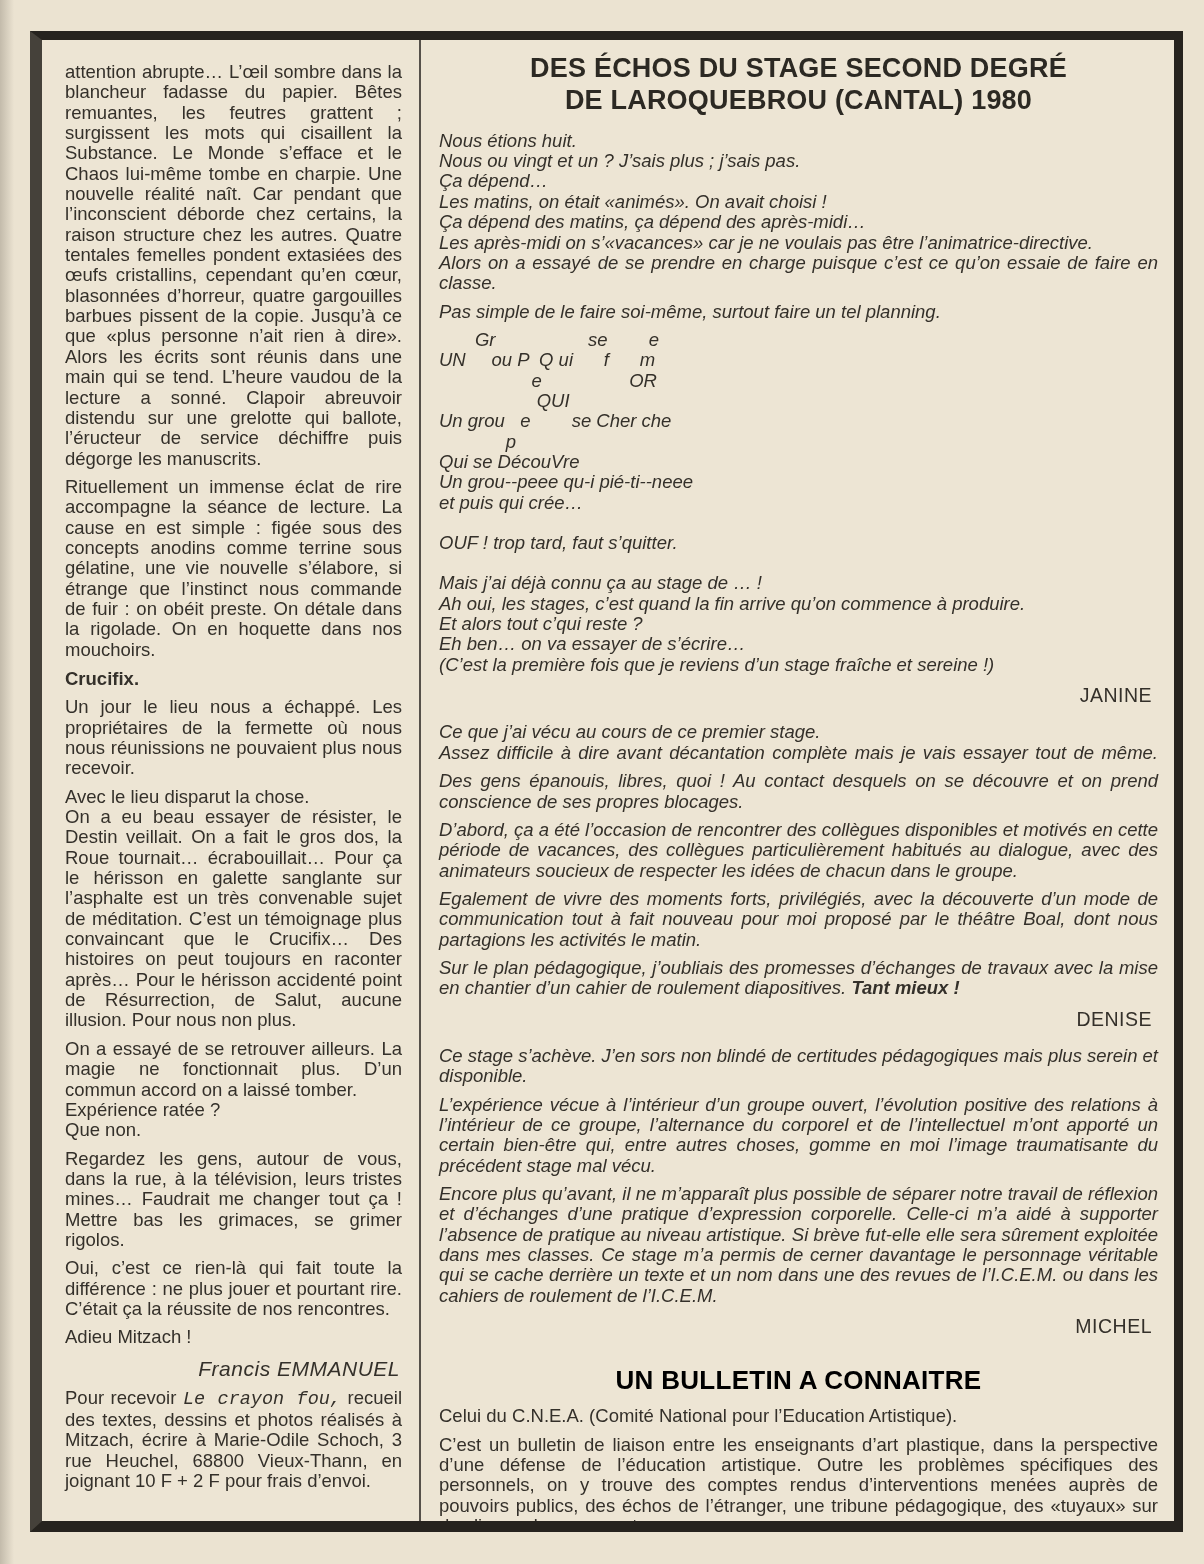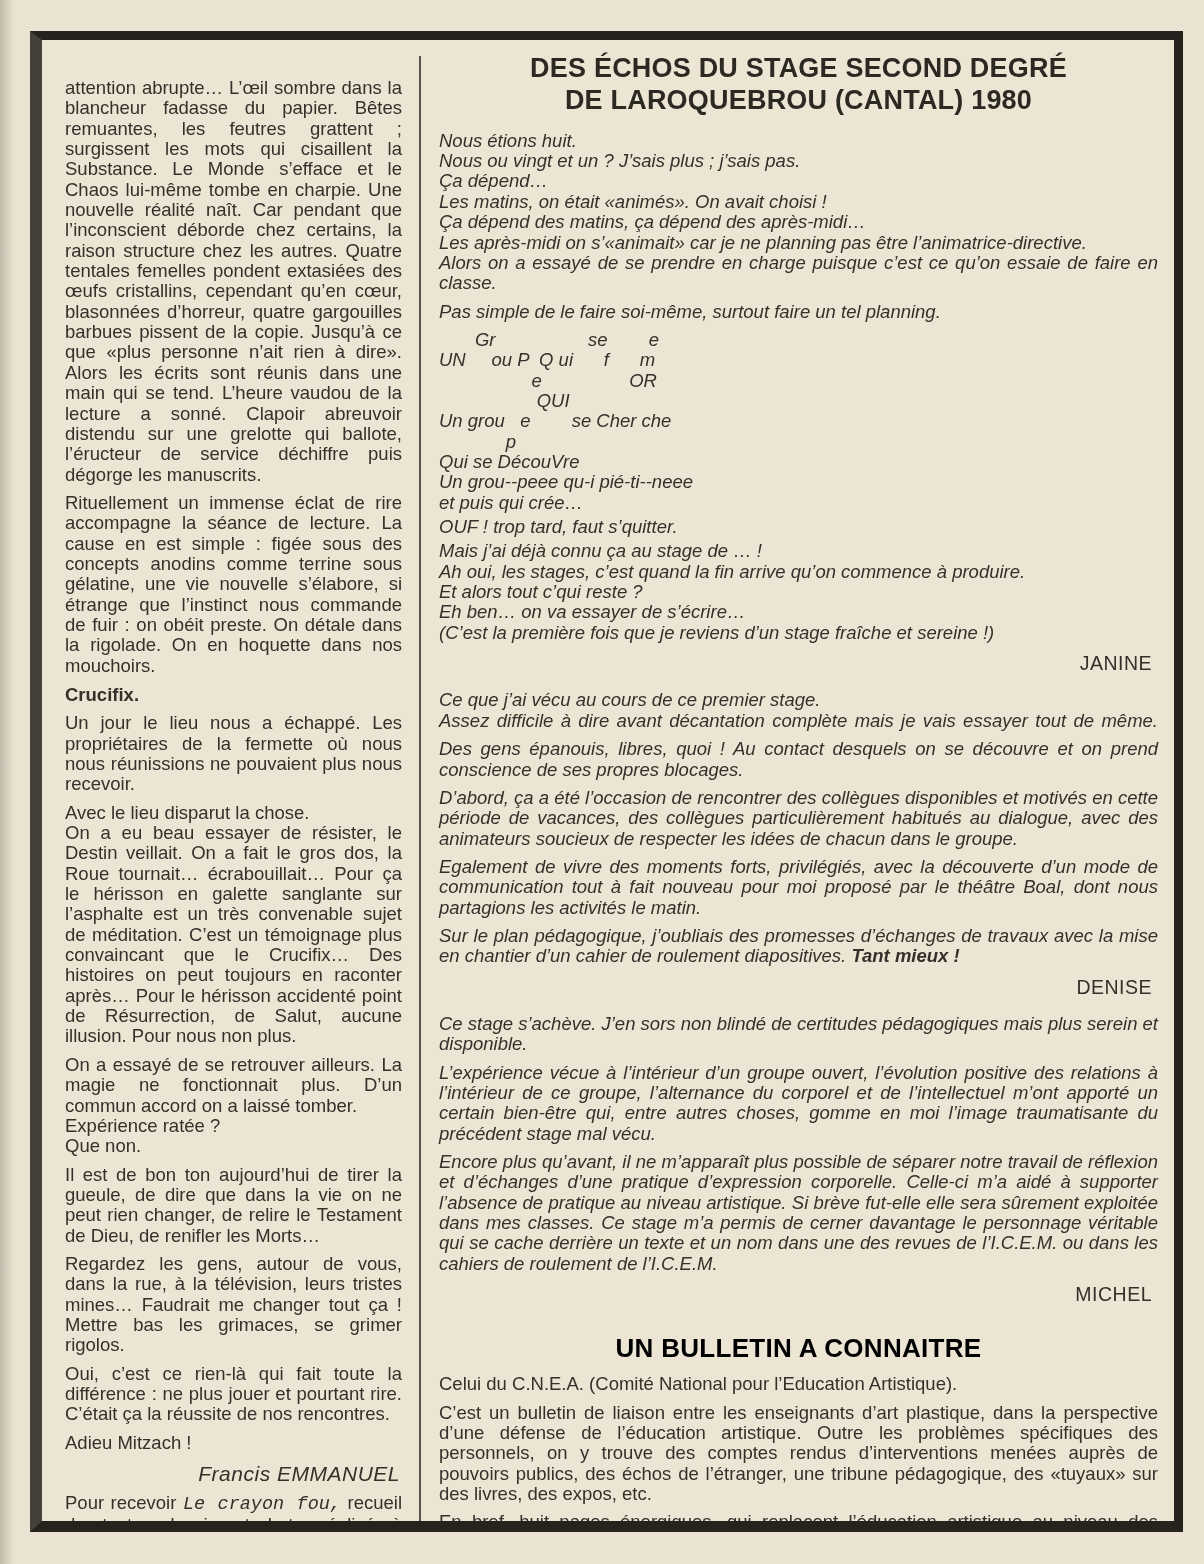--- a/index.html
+++ b/index.html
@@ -18,21 +18,21 @@
   .page-frame{
     position:absolute;left:30px;top:31px;
     width:1153px;height:1501px;
     box-sizing:border-box;
     border:9px solid #26231e;
     border-left:12px solid #45413a;
     border-bottom-width:11px;
     background:#ede5d4;
   }
   .col-left{
-    position:absolute;left:0;top:16px;bottom:0;width:379px;
+    position:absolute;left:0;top:0;bottom:0;width:379px;
     box-sizing:border-box;
     border-right:2px solid #56514a;
     padding:14px 17px 0 23px;
     font-size:18.5px;line-height:1.1;
     overflow:hidden;
   }
   .col-right{
     position:absolute;left:379px;right:0;top:0;bottom:0;
     box-sizing:border-box;
     padding:8px 16px 0 18px;
@@ -41,21 +41,21 @@
     overflow:hidden;
   }
   .article-title{
     font-style:normal;font-weight:bold;text-align:center;
     font-size:27px;line-height:1.2;letter-spacing:0.2px;
     margin:4px 0 14px;color:#2c2923;
   }
   .blk{margin:0;}
   .blk-line{margin:0;}
   .blk-para{margin-top:8px;}
-  .blk-para.small{margin-top:4px;}
+  .blk-para.small{margin-top:20px;}
   .blk-para.big{margin-top:16px;}
   .blk-heading{margin-top:9px;font-weight:bold;}
   .blk-heading2{
     font-style:normal;font-weight:bold;text-align:center;
     font-size:26px;letter-spacing:0.3px;
     margin:28px 0 12px;color:#000000;
   }
   .blk-signature{margin-top:10px;text-align:right;padding-right:6px;font-size:19.5px;letter-spacing:0.5px;}
   .col-left .blk-signature{font-style:italic;font-size:21px;padding-right:2px;margin-top:9px;}
   .col-right .blk-signature{font-style:normal;}
@@ -76,39 +76,38 @@
   <div class="col-left">
       <div class="blk blk-para j">attention abrupte… L’œil sombre dans la blancheur fadasse du papier. Bêtes remuantes, les feutres grattent ; surgissent les mots qui cisaillent la Substance. Le Monde s’efface et le Chaos lui-même tombe en charpie. Une nouvelle réalité naît. Car pendant que l’inconscient déborde chez certains, la raison structure chez les autres. Quatre tentales femelles pondent extasiées des œufs cristallins, cependant qu’en cœur, blasonnées d’horreur, quatre gargouilles barbues pissent de la copie. Jusqu’à ce que «plus personne n’ait rien à dire». Alors les écrits sont réunis dans une main qui se tend. L’heure vaudou de la lecture a sonné. Clapoir abreuvoir distendu sur une grelotte qui ballote, l’éructeur de service déchiffre puis dégorge les manuscrits.</div>
       <div class="blk blk-para j">Rituellement un immense éclat de rire accompagne la séance de lecture. La cause en est simple : figée sous des concepts anodins comme terrine sous gélatine, une vie nouvelle s’élabore, si étrange que l’instinct nous commande de fuir : on obéit preste. On détale dans la rigolade. On en hoquette dans nos mouchoirs.</div>
       <div class="blk blk-heading">Crucifix.</div>
       <div class="blk blk-para j">Un jour le lieu nous a échappé. Les propriétaires de la fermette où nous nous réunissions ne pouvaient plus nous recevoir.</div>
       <div class="blk blk-para">Avec le lieu disparut la chose.</div>
       <div class="blk blk-line j">On a eu beau essayer de résister, le Destin veillait. On a fait le gros dos, la Roue tournait… écrabouillait… Pour ça le hérisson en galette sanglante sur l’asphalte est un très convenable sujet de méditation. C’est un témoignage plus convaincant que le Crucifix… Des histoires on peut toujours en raconter après… Pour le hérisson accidenté point de Résurrection, de Salut, aucune illusion. Pour nous non plus.</div>
       <div class="blk blk-para j">On a essayé de se retrouver ailleurs. La magie ne fonctionnait plus. D’un commun accord on a laissé tomber.</div>
       <div class="blk blk-line">Expérience ratée ?</div>
       <div class="blk blk-line">Que non.</div>
-      <div class="blk blk-para j">Il est de bon ton aujourd’hui de tirer la gueule, de dire que dans la vie on ne peut rien changer, de relire le Testament de Dieu, de renifler les Morts…</div>
       <div class="blk blk-para j">Regardez les gens, autour de vous, dans la rue, à la télévision, leurs tristes mines… Faudrait me changer tout ça ! Mettre bas les grimaces, se grimer rigolos.</div>
       <div class="blk blk-para j">Oui, c’est ce rien-là qui fait toute la différence : ne plus jouer et pourtant rire. C’était ça la réussite de nos rencontres.</div>
       <div class="blk blk-para">Adieu Mitzach !</div>
       <div class="blk blk-signature">Francis EMMANUEL</div>
       <div class="blk blk-para j"><span>Pour recevoir </span><span class="seg-i">Le crayon fou,</span><span> recueil des textes, dessins et photos réalisés à Mitzach, écrire à Marie-Odile Schoch, 3 rue Heuchel, 68800 Vieux-Thann, en joignant 10 F + 2 F pour frais d’envoi.</span></div>
     </div>
 
   <div class="col-right">
     <div class="article-title">
       <div>DES ÉCHOS DU STAGE SECOND DEGRÉ</div>
       <div>DE LAROQUEBROU (CANTAL) 1980</div>
     </div>
   <div class="blk blk-line">Nous étions huit.</div>
       <div class="blk blk-line">Nous ou vingt et un ? J’sais plus ; j’sais pas.</div>
       <div class="blk blk-line">Ça dépend…</div>
       <div class="blk blk-line">Les matins, on était «animés». On avait choisi !</div>
       <div class="blk blk-line">Ça dépend des matins, ça dépend des après-midi…</div>
-      <div class="blk blk-line">Les après-midi on s’«animait» car je ne planning pas être l’animatrice-directive.</div>
+      <div class="blk blk-line">Les après-midi on s’«vacances» car je ne voulais pas être l’animatrice-directive.</div>
       <div class="blk blk-line j">Alors on a essayé de se prendre en charge puisque c’est ce qu’on essaie de faire en classe.</div>
       <div class="blk blk-para">Pas simple de le faire soi-même, surtout faire un tel planning.</div>
       <div class="blk blk-pre">       Gr                  se        e
 UN     ou P  Q ui      f      m
                   e                 OR
                    QUI
 Un grou   e        se Cher che
              p</div>
       <div class="blk blk-line">Qui se DécouVre</div>
       <div class="blk blk-line">Un grou--peee qu-i pié-ti--neee</div>

